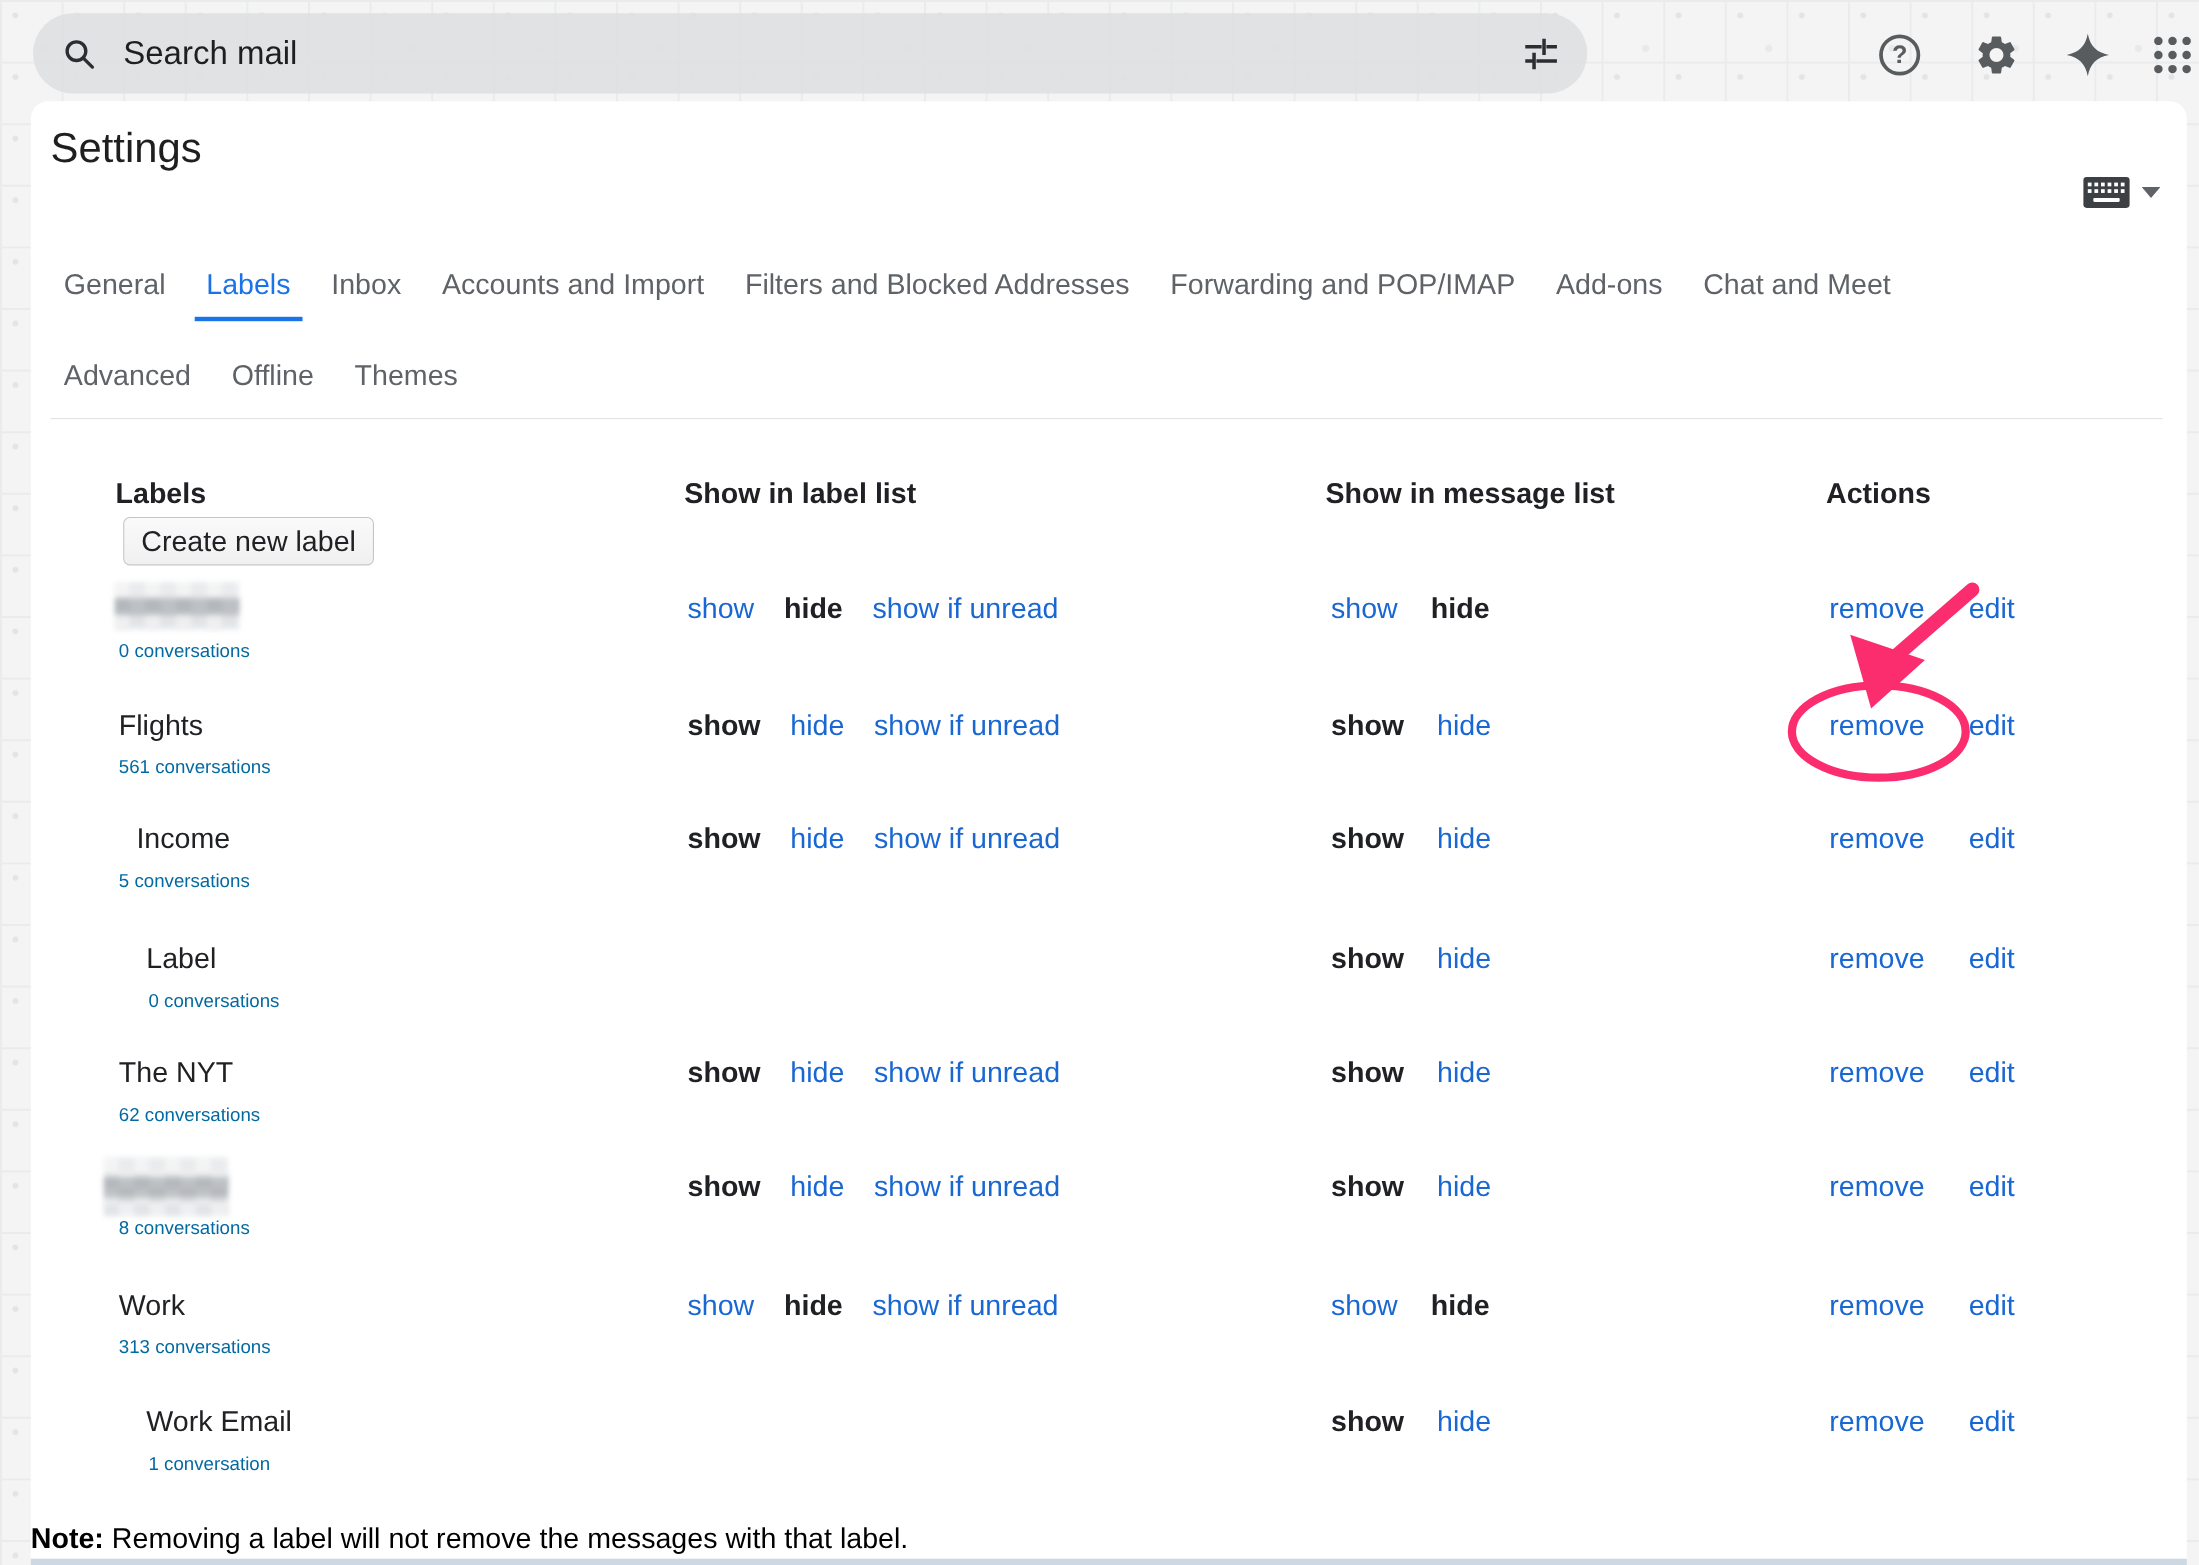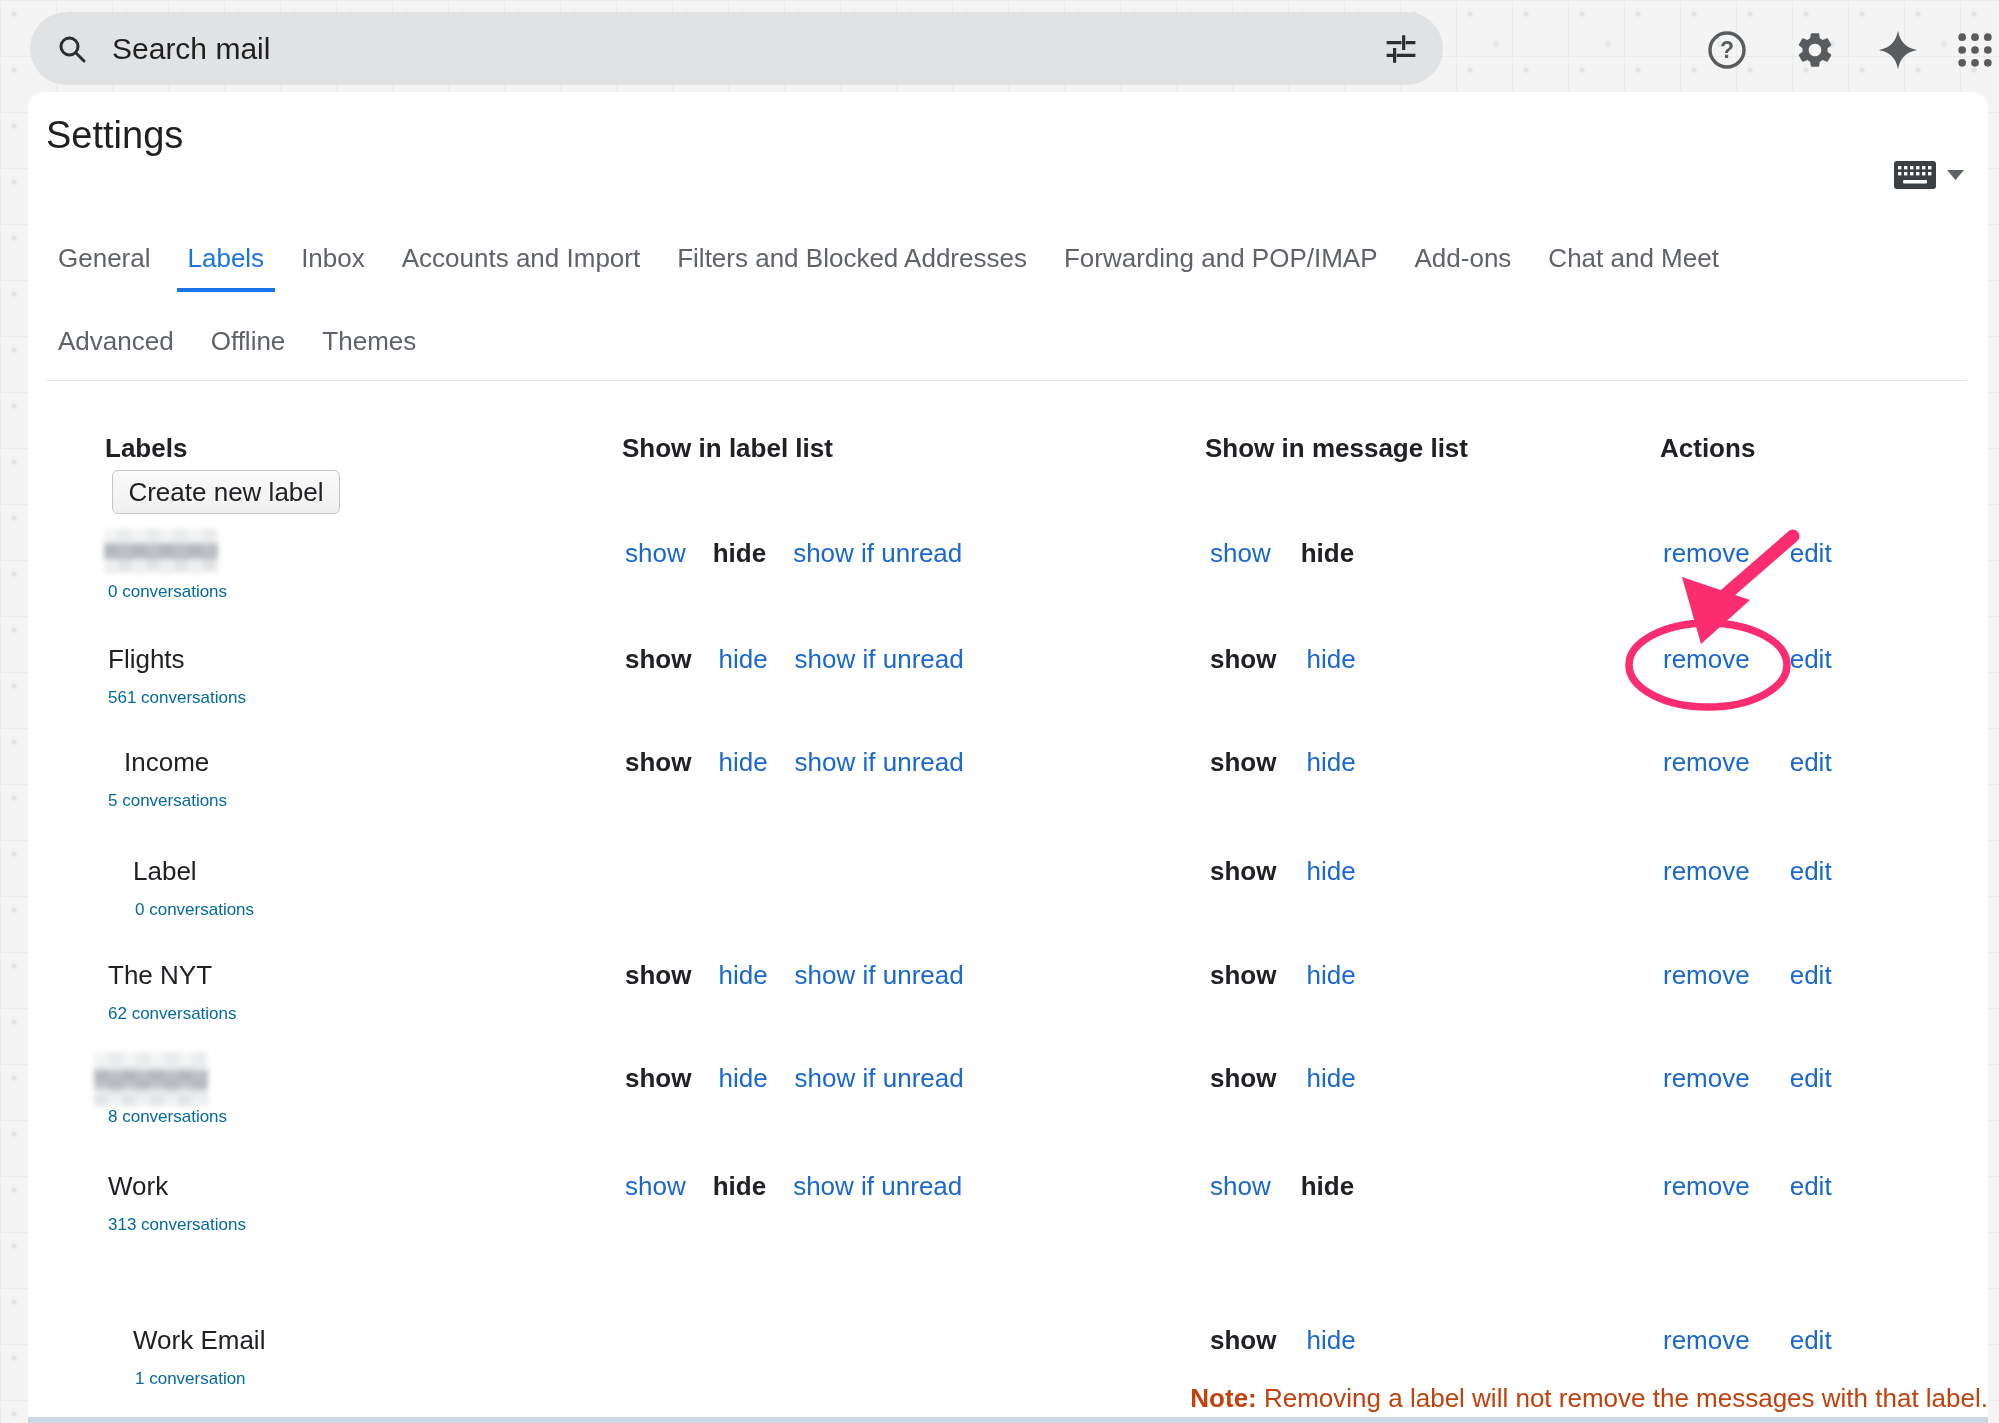--- a/index.html
+++ b/index.html
@@ -95,21 +95,21 @@
     background:
       linear-gradient(180deg, rgba(255,255,255,.55) 0 28%, rgba(140,146,152,.55) 38% 62%, rgba(255,255,255,.4) 75% 100%),
       repeating-conic-gradient(#c9ccd0 0% 25%, #e0e2e4 25% 50%);
     background-size:100% 100%, 28px 28px;
   }
   .blur-a { left:104px; top:-6px; width:114px; height:44px; }
   .blur-b { left:94px;  top:-8px; width:114px; height:54px; }
 
   .note {
     position:absolute; left:28px; top:1382px; width:1960px; z-index:2;
-    text-align:right; font-size:26px; line-height:32px; color:#c2410c;
+    text-align:left; font-size:26px; line-height:32px; color:#000000;
   }
   .bottom-bar { position:absolute; left:28px; top:1417px; width:1960px; height:6px; background:#ccd8e4; z-index:2; }
 
   
   .annotation { position:absolute; left:0; top:0; z-index:6; pointer-events:none; }
 </style>
 </head>
 <body>
 
 <div class="searchbar">
@@ -314,21 +314,21 @@
       </div>
       <div class="cell ml">
         <span class="opt-link">show</span>
         <span class="opt-sel">hide</span>
       </div>
       <div class="cell act">
         <span class="opt-link">remove</span>
         <span class="opt-link">edit</span>
       </div>
     </div>
-    <div class="row" style="top: 1274px; margin-top: 48px;">
+    <div class="row" style="top: 1274px;">
       <span class="name" style="left: 133px;">Work Email</span>
       <div class="conv" style="left: 135px;">1 conversation</div>
       <div class="cell ml">
         <span class="opt-sel">show</span>
         <span class="opt-link">hide</span>
       </div>
       <div class="cell act">
         <span class="opt-link">remove</span>
         <span class="opt-link">edit</span>
       </div>

